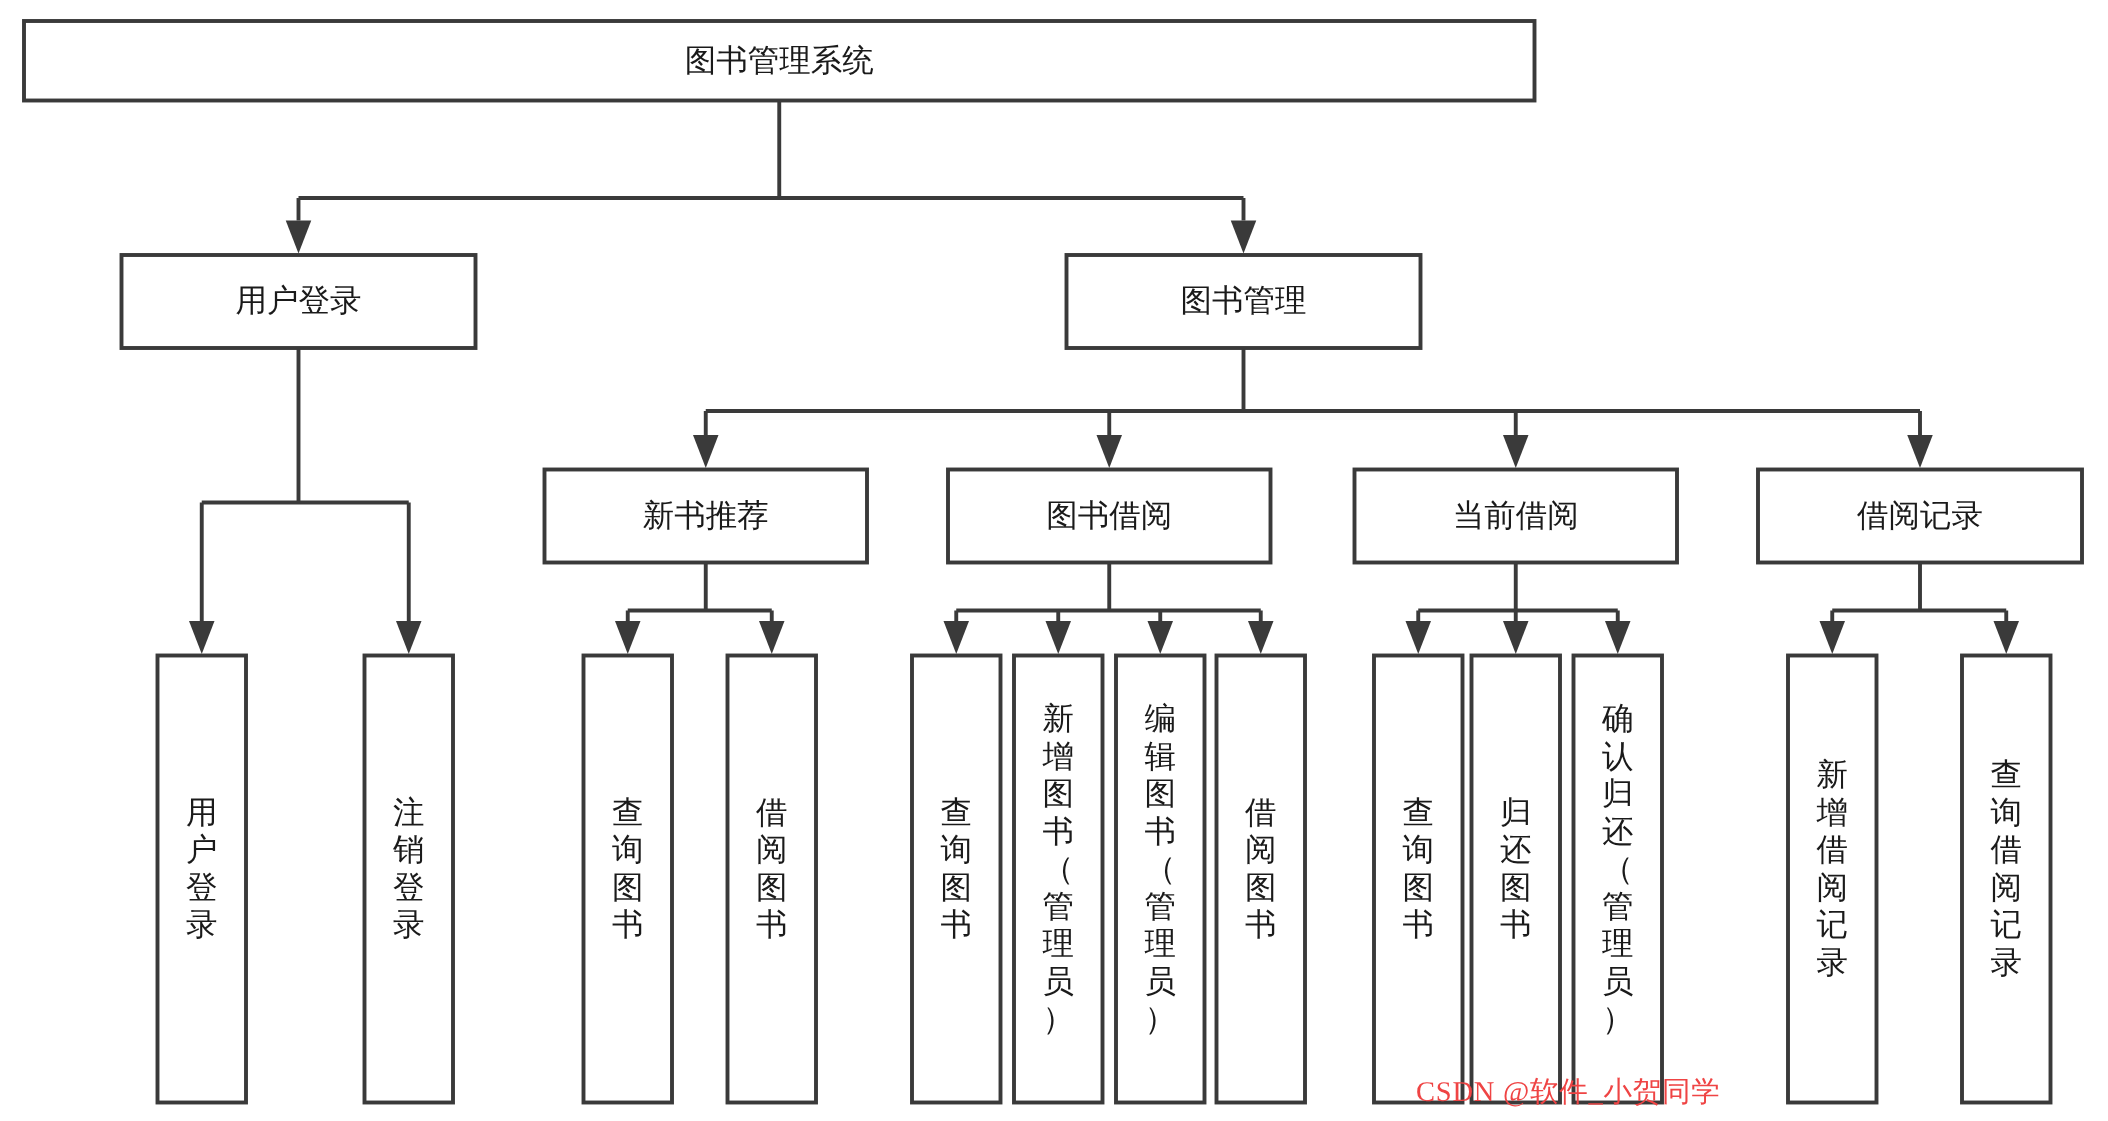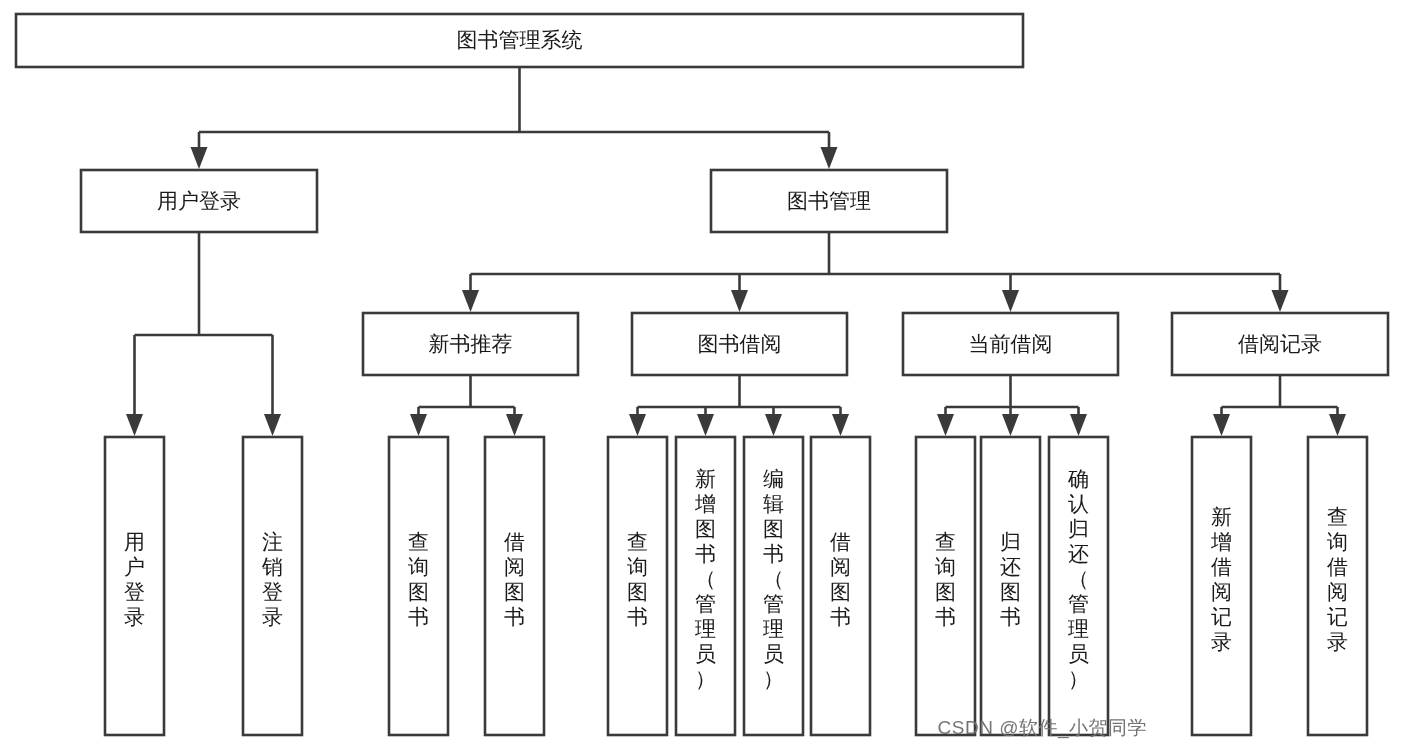--- a/index.html
+++ b/index.html
@@ -54,23 +54,23 @@
     stroke-linecap: butt;
   }
   .edge-arrow {
     fill: #3a3a3a;
     stroke: none;
   }
   .watermark {
     position: absolute;
     right: 8px;
     bottom: 6px;
-    font-family: Liberation Sans, sans-serif;
+    font-family: Liberation Serif, serif;
     font-size: 19px;
-    color: #737373;
+    color: #ef4444;
     letter-spacing: 0.5px;
     user-select: none;
     pointer-events: none;
     white-space: pre;
   }
 </style>
 </head>
 <body>
 
 <div id="diagram-root">

